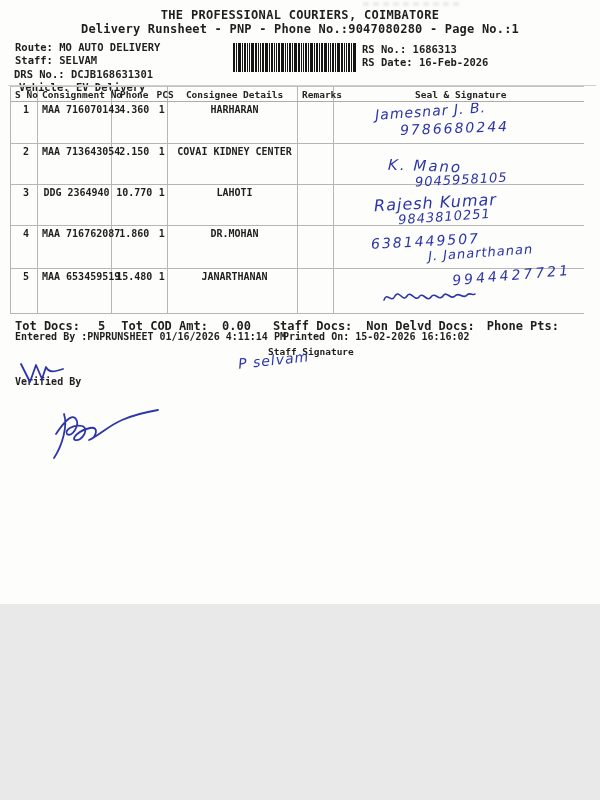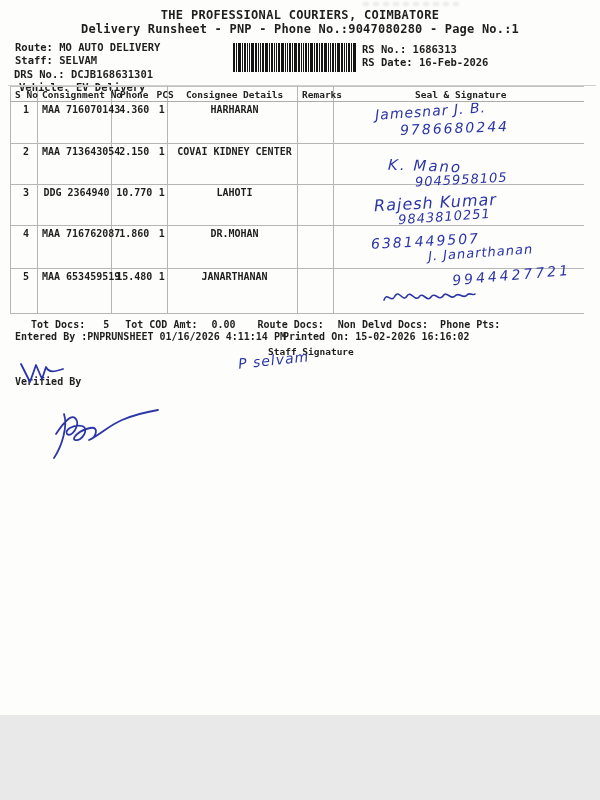--- a/index.html
+++ b/index.html
@@ -1,17 +1,17 @@
 <!DOCTYPE html>
 <html><head>
 <meta charset="utf-8">
 <style>
   html,body{margin:0;padding:0;background:#e9e9e9;}
   .page{
-    position:relative;width:600px;height:715px;margin:0 auto;
+    position:relative;width:600px;height:604px;margin:0 auto;
     background:#fdfdfc;overflow:hidden;
     font-family:"DejaVu Sans Mono","Liberation Mono",monospace;
     font-weight:bold;color:#1e1e1e;
   }
   .abs{position:absolute;white-space:nowrap;}
   .center{left:0;width:600px;text-align:center;}
   .title{top:8px;font-size:12px;letter-spacing:.3px;}
   .subtitle{top:22px;font-size:12px;letter-spacing:.2px;}
   .smudge{top:2px;left:363px;width:100px;height:4px;opacity:.18;filter:blur(1px);
     background:repeating-linear-gradient(90deg,#9a9a9a 0 6px,transparent 6px 10px);}
@@ -34,21 +34,21 @@
   tr.hdr{height:15px;}
   .bL{border-left:1px solid #b6b6b6;}
   .wt{text-align:right;padding-right:5px;}
   .pcs{text-align:center;padding-left:0;}
   .sealh{text-align:center;}
 
   .hw{position:absolute;font-family:"DejaVu Sans","Liberation Sans",sans-serif;
     font-style:italic;font-weight:normal;color:#2b35a6;white-space:nowrap;letter-spacing:1px;}
   .scrib{position:absolute;}
 
-  .f-tot{left:15px;top:319px;font-size:10px;display:flex;margin-left:16px;}
+  .f-tot{left:15px;top:319px;font-size:12px;display:flex;}
   .f-tot span{white-space:pre;}
   .g18{margin-right:18px;} .g16{margin-right:16px;} .g14{margin-right:14px;}
   .g22{margin-right:22px;} .g12{margin-right:12px;text-align:right;}
   .f-entered{left:15px;top:331px;font-size:10px;}
   .f-printed{left:283px;top:331px;font-size:10px;}
   .f-verified{left:15px;top:348px;font-size:10px;margin-top:28px;}
   .f-staff{left:268px;top:346px;font-size:9.5px;}
 </style>
 </head>
 <body>
@@ -210,21 +210,21 @@
     <svg width="95" height="22" viewBox="0 0 95 22" xmlns="http://www.w3.org/2000/svg" aria-label="ஜனார்த்தனன்">
       <path d="M2,14 C5,5 9,18 13,10 C17,3 21,17 25,10 C29,4 33,16 37,11 C41,5 45,17 49,11 C53,5 57,16 61,10 C65,4 69,15 73,10 C77,5 81,14 85,9 C88,6 91,10 93,8" fill="none" stroke="#2b35a6" stroke-width="1.6" stroke-linecap="round"></path>
     </svg>
   </div>
 
   <div class="abs f-tot">
     <span class="g18">Tot Docs:</span>
     <span class="g16">5</span>
     <span class="g14">Tot COD Amt:</span>
     <span class="g22">0.00</span>
-    <span class="g14">Route Docs:</span>
+    <span class="g14">Staff Docs:</span>
     <span class="g12">Non Delvd Docs:</span>
     <span>Phone Pts:</span>
   </div>
   <div class="abs f-entered">Entered By :PNPRUNSHEET 01/16/2026 4:11:14 PM</div>
   <div class="abs f-printed">Printed On: 15-02-2026 16:16:02</div>
   <div class="abs f-verified">Verified By</div>
   <div class="abs f-staff">Staff Signature</div>
 
   <div class="hw" style="left:238px;top:352px;font-size:14px;transform:rotate(-6deg);">P selvam</div>
 

